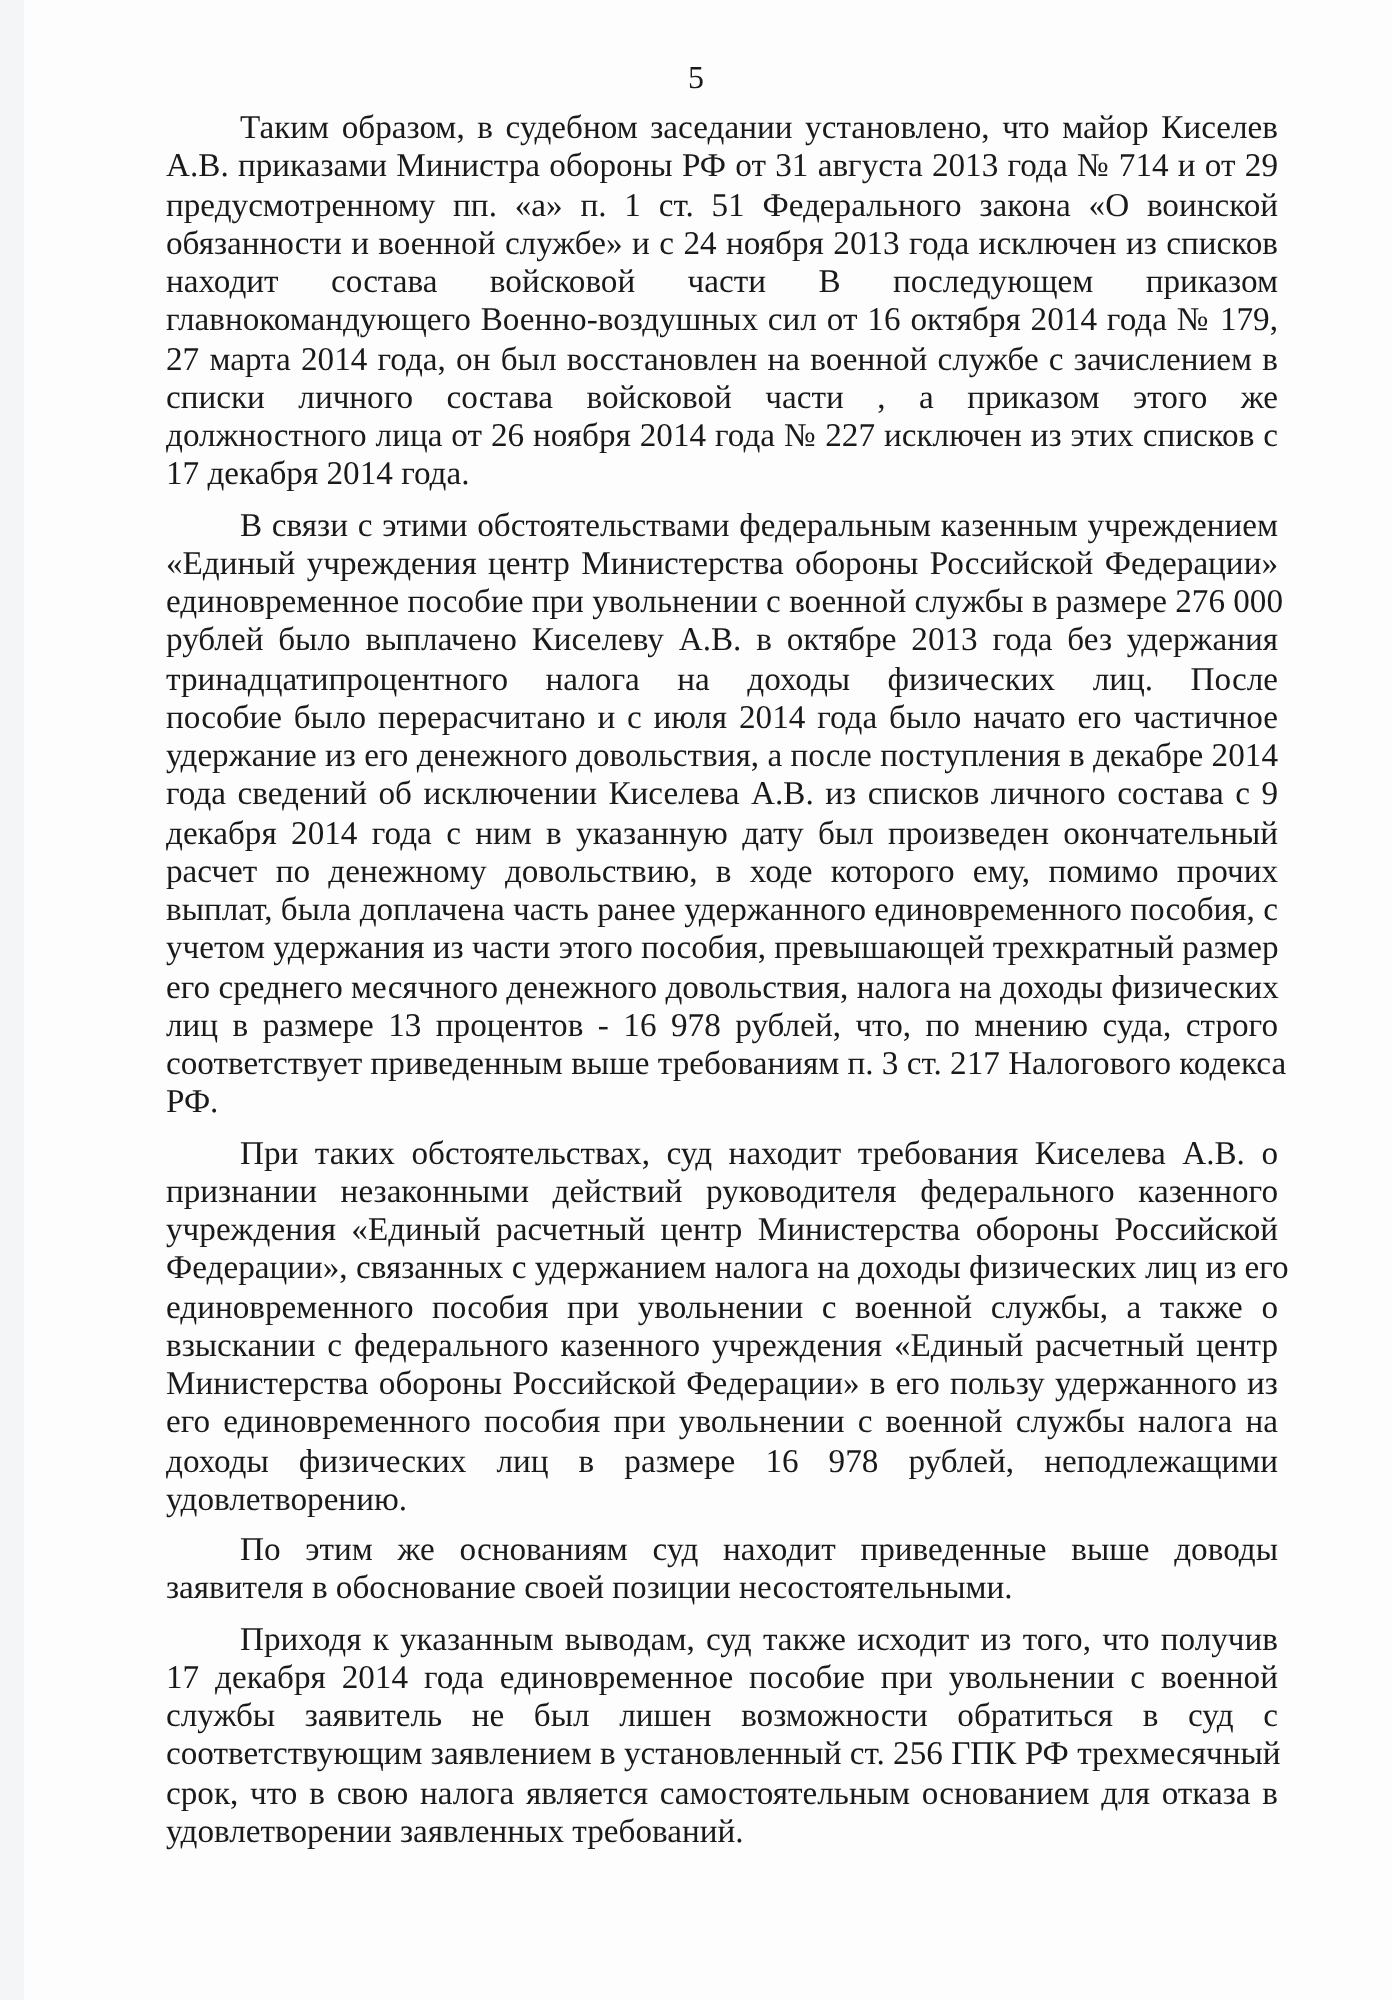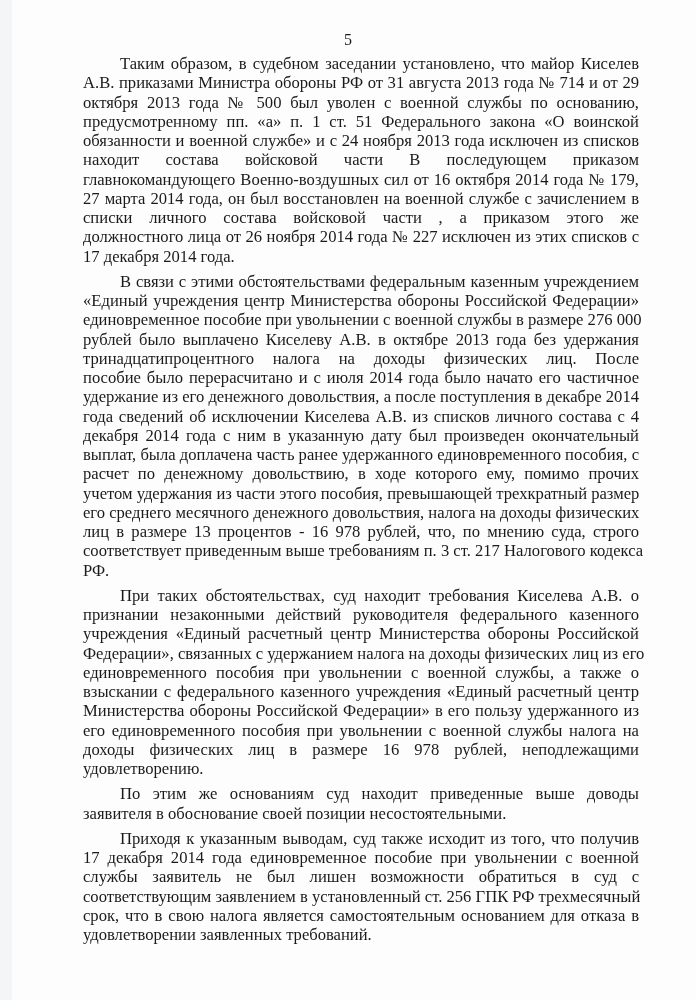--- a/index.html
+++ b/index.html
@@ -63,43 +63,42 @@
 </head>
 <body>
 
 <div class="page">
   <div class="scan-mark" style="left:0;top:0;width:12px;height:1000px;background:rgba(200,210,215,0.18);"></div>
   <div class="page-number">5</div>
   <div class="body-text" id="body-text">
       <div>
         <span class="line indent">Таким образом, в судебном заседании установлено, что майор Киселев</span>
         <span class="line">А.В. приказами Министра обороны РФ от 31 августа 2013 года № 714 и от 29</span>
-        <span class="line">октября 2013 года № 500 был уволен с военной службы по основанию,</span>
         <span class="line">предусмотренному пп. «а» п. 1 ст. 51 Федерального закона «О воинской</span>
         <span class="line">обязанности и военной службе» и с 24 ноября 2013 года исключен из списков</span>
         <span class="line">находит состава войсковой части                         В последующем приказом</span>
         <span class="line">главнокомандующего Военно-воздушных сил от 16 октября 2014 года № 179,</span>
         <span class="line">27 марта 2014 года, он был восстановлен на военной службе с зачислением в</span>
         <span class="line">списки личного состава войсковой части            , а приказом этого же</span>
         <span class="line">должностного лица от 26 ноября 2014 года № 227 исключен из этих списков с</span>
         <span class="line last">17 декабря 2014 года.</span>
       </div>
       <div class="para-gap"></div>
       <div>
         <span class="line indent">В связи с этими обстоятельствами федеральным казенным учреждением</span>
         <span class="line">«Единый учреждения центр Министерства обороны Российской Федерации»</span>
         <span class="line">единовременное пособие при увольнении с военной службы в размере 276 000</span>
         <span class="line">рублей было выплачено Киселеву А.В. в октябре 2013 года без удержания</span>
         <span class="line">тринадцатипроцентного налога на доходы физических лиц. После</span>
         <span class="line">пособие было перерасчитано и с июля 2014 года было начато его частичное</span>
         <span class="line">удержание из его денежного довольствия, а после поступления в декабре 2014</span>
-        <span class="line">года сведений об исключении Киселева А.В. из списков личного состава с 4</span>
+        <span class="line">года сведений об исключении Киселева А.В. из списков личного состава с 9</span>
         <span class="line">декабря 2014 года с ним в указанную дату был произведен окончательный</span>
+        <span class="line">расчет по денежному довольствию, в ходе которого ему, помимо прочих</span>
         <span class="line">выплат, была доплачена часть ранее удержанного единовременного пособия, с</span>
-        <span class="line">расчет по денежному довольствию, в ходе которого ему, помимо прочих</span>
         <span class="line">учетом удержания из части этого пособия, превышающей трехкратный размер</span>
         <span class="line">его среднего месячного денежного довольствия, налога на доходы физических</span>
         <span class="line">лиц в размере 13 процентов - 16 978 рублей, что, по мнению суда, строго</span>
         <span class="line">соответствует приведенным выше требованиям п. 3 ст. 217 Налогового кодекса</span>
         <span class="line last">РФ.</span>
       </div>
       <div class="para-gap"></div>
       <div>
         <span class="line indent">При таких обстоятельствах, суд находит требования Киселева А.В. о</span>
         <span class="line">признании незаконными действий руководителя федерального казенного</span>

